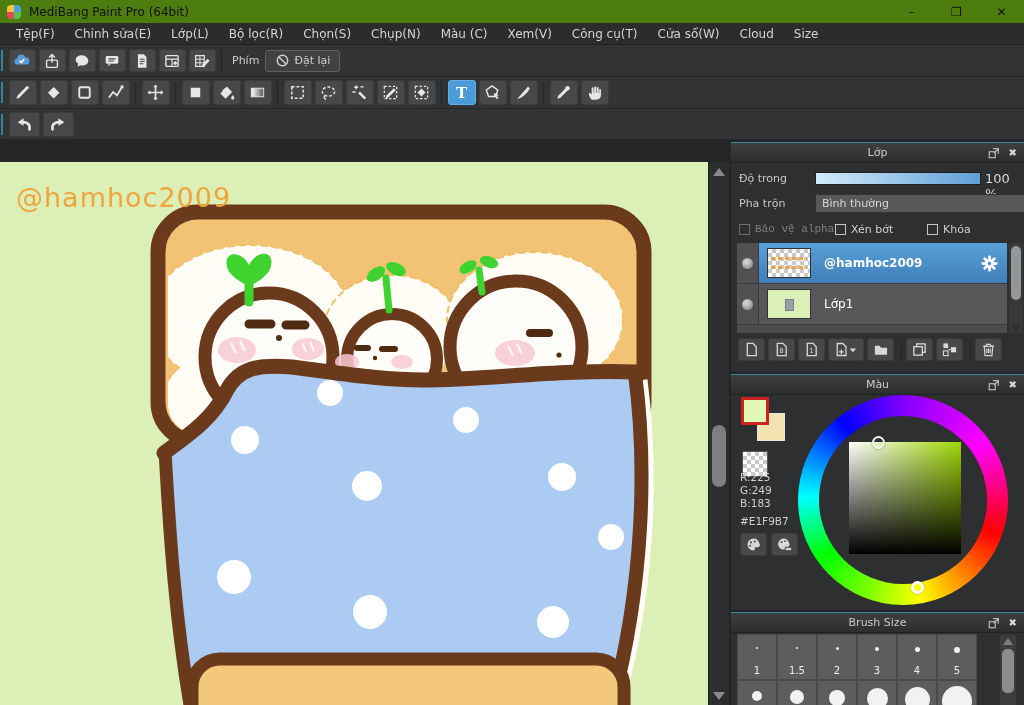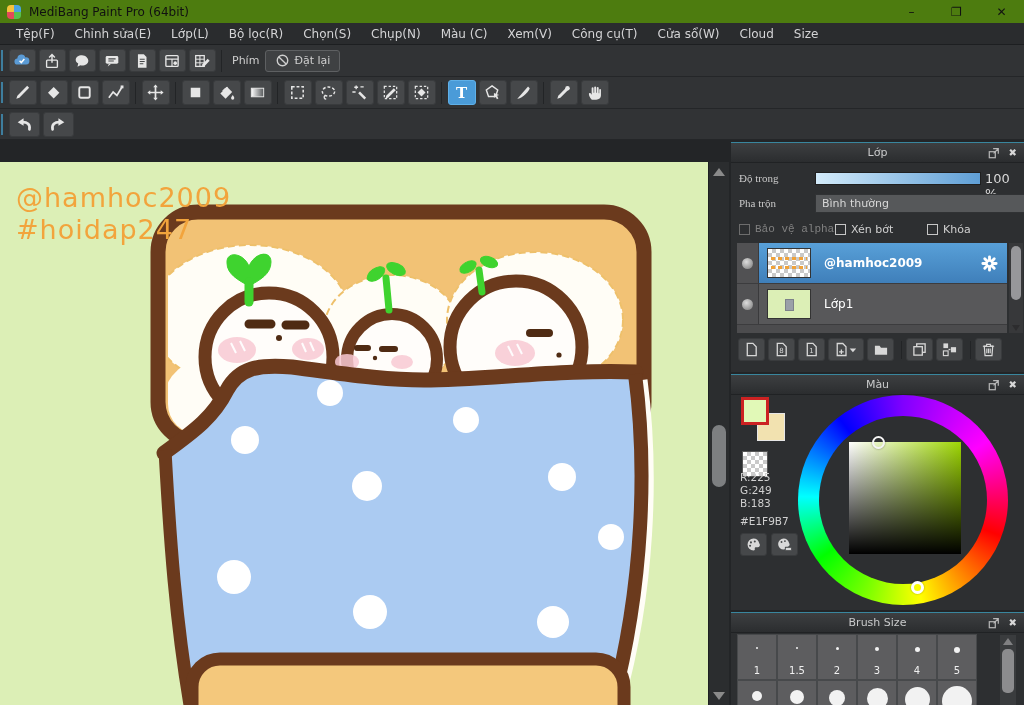--- a/index.html
+++ b/index.html
@@ -61,21 +61,21 @@
 
   
   .panel { position:absolute; left:731px; width:293px; background:#2d2f31;
            border-top:1px solid #39869e; }
   .phead { position:relative; height:20px; background:linear-gradient(#3d3f41,#2b2d2f);
            border-bottom:1px solid #202224; }
   .ptitle { position:absolute; left:0; right:0; top:0; text-align:center; line-height:20px;
             color:#c9cacb; font-size:11px; }
   .pop { position:absolute; right:24px; top:4px; }
   .pclose { position:absolute; right:7px; top:3px; color:#d8d8d8; font-size:10px; line-height:14px; }
-  .plabel { position:absolute; color:#c9c9c9; font-size:11px;font-family:Liberation Serif, serif; }
+  .plabel { position:absolute; color:#c9c9c9; font-size:11px; }
 
   
   .opacity-slider { position:absolute; left:84px; top:29px; width:166px; height:13px;
                     border:1px solid #1f1f1f; background:linear-gradient(to right,#d3ebfa,#5f9fd6); }
   .opacity-val { position:absolute; left:254px; top:28px; width:36px; color:#d8d8d8; font-size:13px; }
   .blendbox { position:absolute; left:84px; top:51px; width:226px; height:19px; background:#56585a;
               border:1px solid #303234; color:#d8d8d8; font-size:11px; line-height:18px; padding-left:6px; }
   .chk { position:absolute; top:80px; display:flex; align-items:center; gap:5px; font-size:11px; color:#d0d0d0; }
   .chkbox { width:11px; height:11px; border:1px solid #c6c6c6; background:transparent; }
   .chk.dim { color:#808080; } .chk.dim .chkbox { border-color:#6d6d6d; }
@@ -420,21 +420,20 @@
         <circle cx="562" cy="315" r="14"></circle>
           <circle cx="234" cy="415" r="17"></circle>
         <circle cx="370" cy="450" r="17"></circle>
           <circle cx="553" cy="460" r="16"></circle>
         <circle cx="611" cy="375" r="13"></circle>
       </g>
 
       <rect x="192" y="497" width="432" height="80" rx="28" fill="#f4c87c" stroke="#6b3a1d" stroke-width="13"></rect>
     </svg>
     <div class="handle-text h1">@hamhoc2009</div>
-    <div class="handle-text h2">#hoidap247</div>
   </div>
 
   <div class="vscroll">
     <div class="varrow vup"></div>
     <div class="vthumb"></div>
     <div class="varrow vdn"></div>
   </div>
 
   <div class="panel" style="top:142px;height:230px;">
     <div class="phead">

